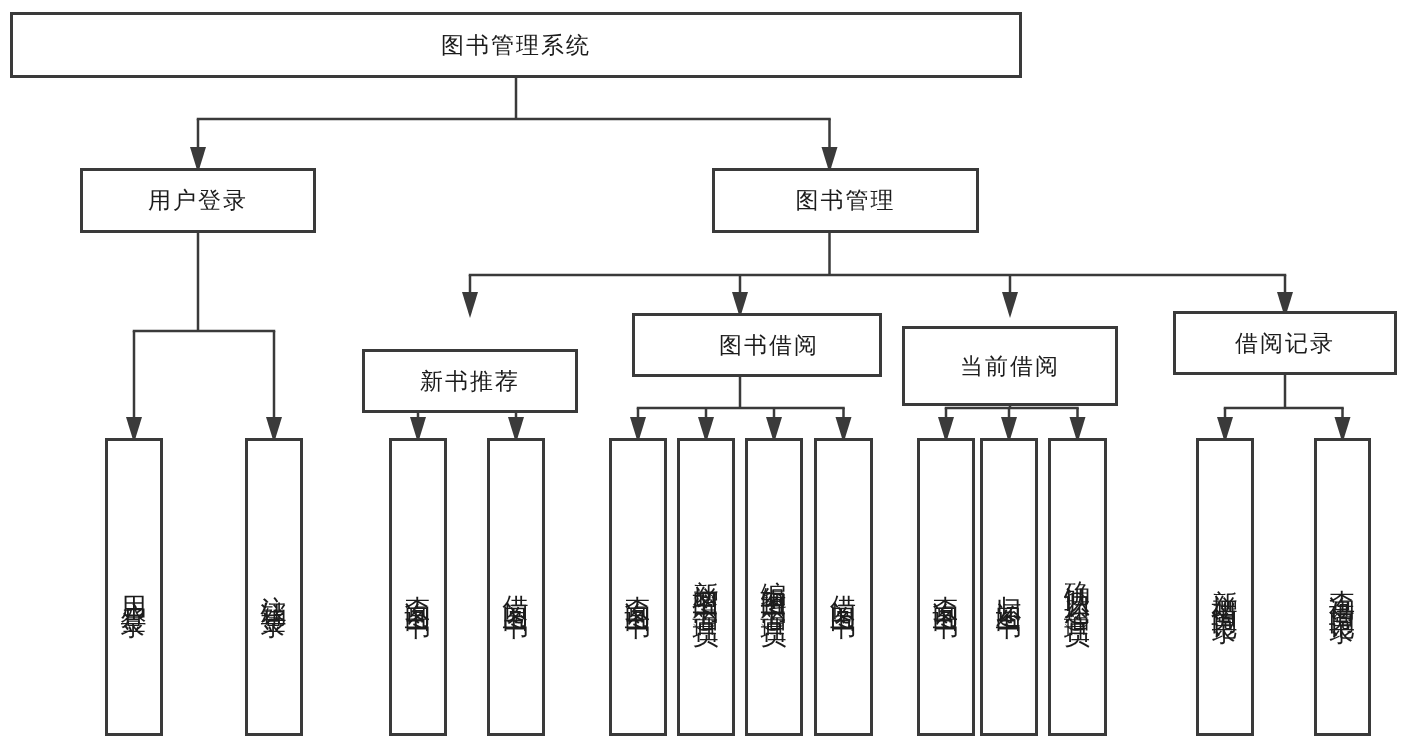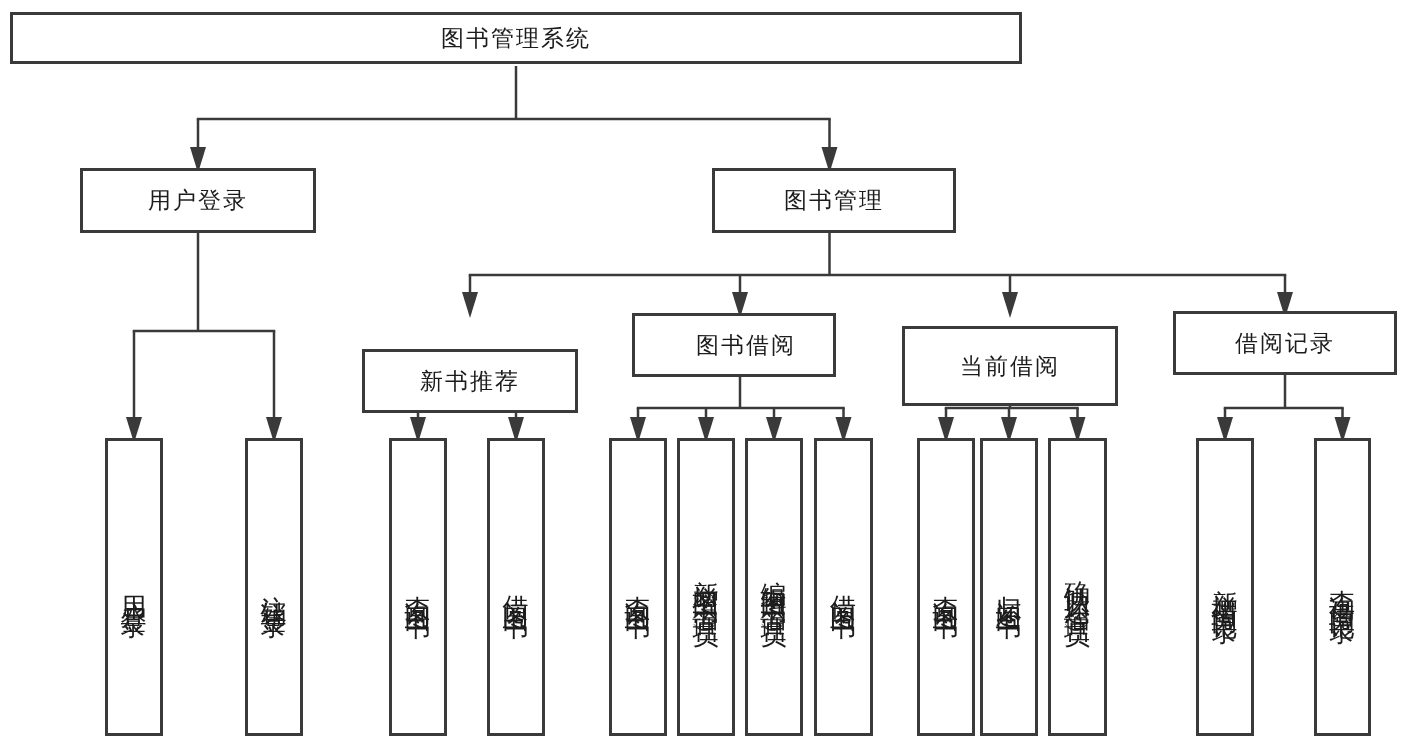--- a/index.html
+++ b/index.html
@@ -105,33 +105,33 @@
       <line x1="1077.5" y1="408" x2="1077.5" y2="420" stroke="#3a3a3a" stroke-width="2.5"></line>
       <polygon points="1077.5,443 1069.5,417 1085.5,417" fill="#3a3a3a"></polygon>
       <line x1="1285" y1="375" x2="1285" y2="408" stroke="#3a3a3a" stroke-width="2.5"></line>
       <line x1="1223.75" y1="408" x2="1343.75" y2="408" stroke="#3a3a3a" stroke-width="2.5"></line>
       <line x1="1225" y1="408" x2="1225" y2="420" stroke="#3a3a3a" stroke-width="2.5"></line>
       <polygon points="1225,443 1217,417 1233,417" fill="#3a3a3a"></polygon>
       <line x1="1342.5" y1="408" x2="1342.5" y2="420" stroke="#3a3a3a" stroke-width="2.5"></line>
       <polygon points="1342.5,443 1334.5,417 1350.5,417" fill="#3a3a3a"></polygon>
     </svg>
   <div id="nodes">
-      <div class="node horizontal" style="left: 10px; top: 12px; width: 1012px; height: 52px;">
+      <div class="node horizontal" style="left: 10px; top: 12px; width: 1012px; height: 66px;">
         <span>图书管理系统</span>
       </div>
       <div class="node horizontal" style="left: 80px; top: 168px; width: 236px; height: 65px;">
         <span>用户登录</span>
       </div>
-      <div class="node horizontal" style="left: 712px; top: 168px; width: 244px; height: 65px;">
+      <div class="node horizontal" style="left: 712px; top: 168px; width: 267px; height: 65px;">
         <span>图书管理</span>
       </div>
       <div class="node horizontal" style="left: 362px; top: 313px; width: 216px; height: 64px; margin-top: 36px;">
         <span>新书推荐</span>
       </div>
-      <div class="node horizontal" style="left: 632px; top: 313px; width: 204px; height: 64px; padding-left: 24px;">
+      <div class="node horizontal" style="left: 632px; top: 313px; width: 250px; height: 64px; padding-left: 24px;">
         <span>图书借阅</span>
       </div>
       <div class="node horizontal" style="left: 902px; top: 326px; width: 216px; height: 80px;">
         <span>当前借阅</span>
       </div>
       <div class="node horizontal" style="left: 1173px; top: 311px; width: 224px; height: 64px;">
         <span>借阅记录</span>
       </div>
       <div class="node vertical" style="left: 105px; top: 438px; width: 58px; height: 298px;">
         <span class="vtext">用户登录</span>

